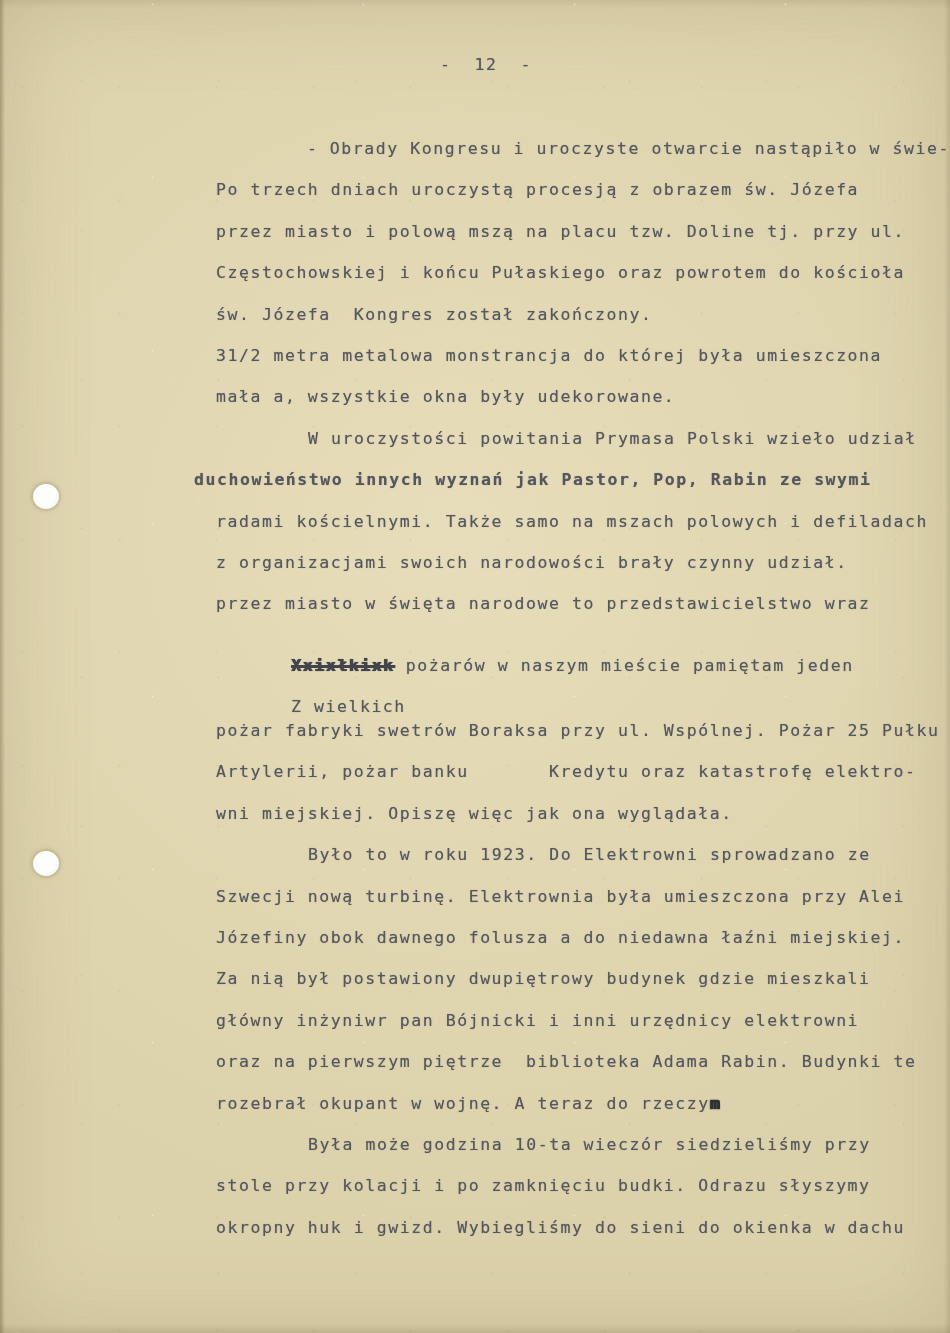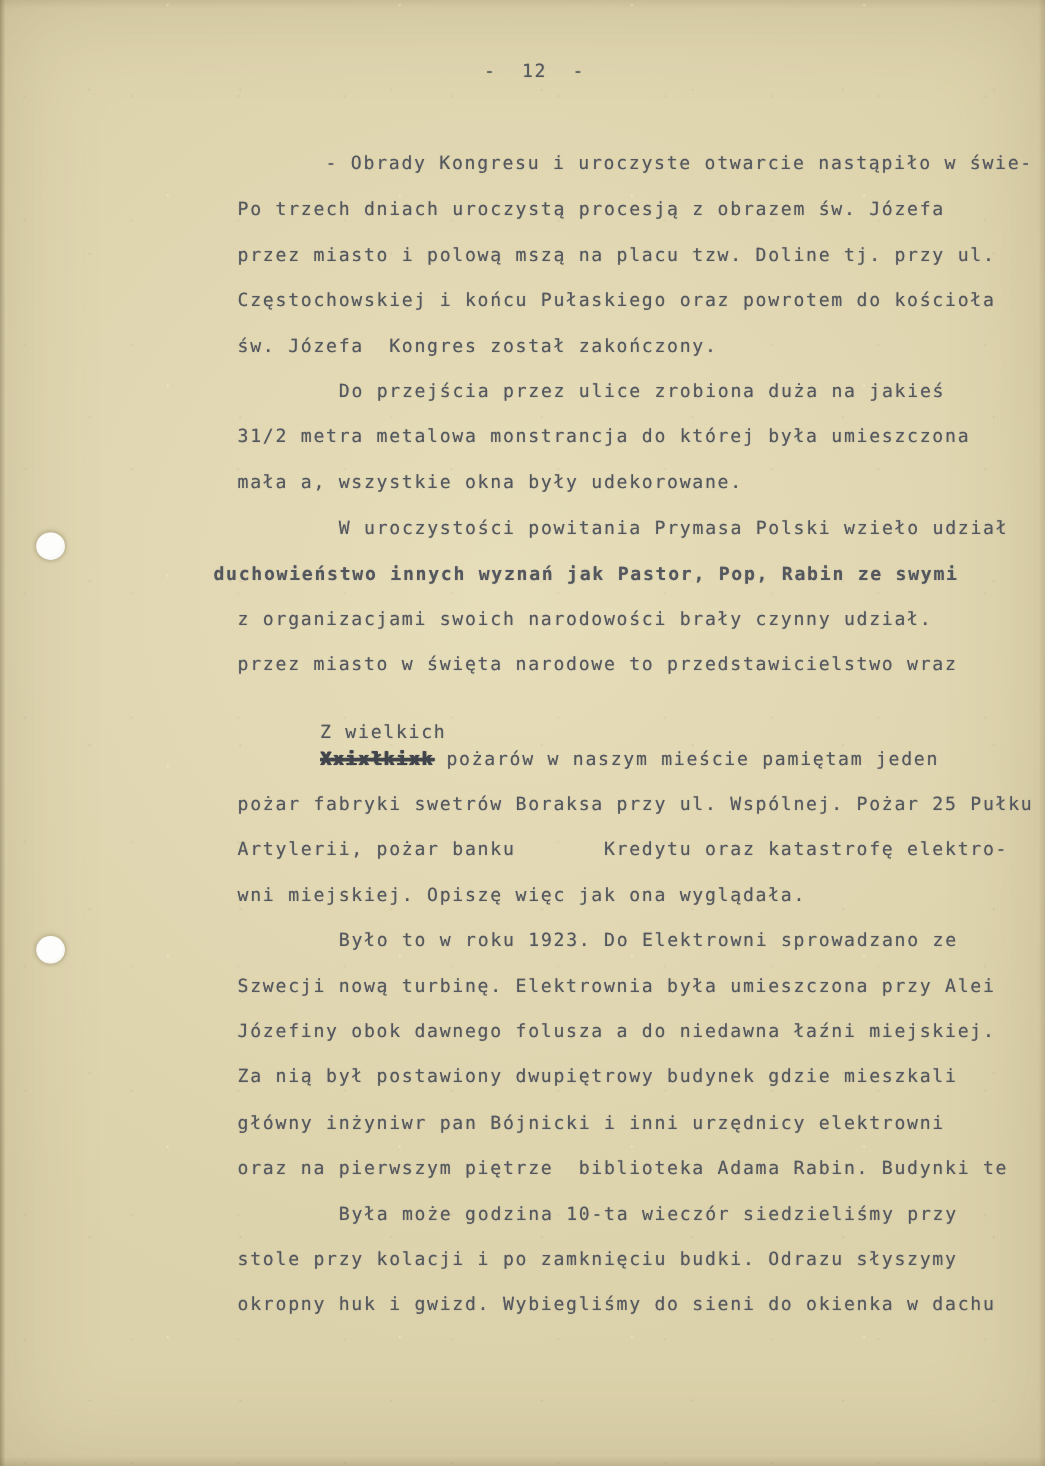--- a/index.html
+++ b/index.html
@@ -31,21 +31,21 @@
   .ink {
     color:#54575e;
     text-shadow: 0 0 1px rgba(84,87,94,0.55);
     font-size:16.5px;
     letter-spacing:1.55px;
   }
   .page-number { position:absolute; left:440px; top:55px; white-space:pre; }
   .text-block { position:absolute; left:216px; top:139px; width:734px; }
   .line { height:41.4px; white-space:pre; }
   .ind  { padding-left:92px; }
-  .ind1 { padding-left:80px; }
+  .ind1 { padding-left:80px;text-align:right; }
   .ind2 { padding-left:75px; }
   .nudge-left { margin-left:-22px;font-weight:bold; }
   .gap  { height:20px; }
   .insert { height:24px; }
   .struck {
     font-weight:bold; color:#42454c;
     text-decoration:line-through;
     text-decoration-thickness:2.5px;
     text-shadow: 0 0 1px #42454c, 1px 0 0 #42454c;
   }
@@ -70,39 +70,40 @@
 
   <div class="hole hole-1"></div>
   <div class="hole hole-2"></div>
 
   <div class="text-block ink">
     <div class="line ind1">- Obrady Kongresu i uroczyste otwarcie nastąpiło w świe-</div>
     <div class="line">Po trzech dniach uroczystą procesją z obrazem św. Józefa</div>
     <div class="line">przez miasto i polową mszą na placu tzw. Doline tj. przy ul.</div>
     <div class="line">Częstochowskiej i końcu Pułaskiego oraz powrotem do kościoła</div>
     <div class="line">św. Józefa  Kongres został zakończony.</div>
-    <div class="line ind">Do przejścia przez ulice zrobiona duża na jakieś</div>
     <div class="line">31/2 metra metalowa monstrancja do której była umieszczona</div>
     <div class="line">mała a, wszystkie okna były udekorowane.</div>
     <div class="line ind">W uroczystości powitania Prymasa Polski wzieło udział</div>
     <div class="line nudge-left">duchowieństwo innych wyznań jak Pastor, Pop, Rabin ze swymi</div>
+    <div class="line">radami kościelnymi. Także samo na mszach polowych i defiladach</div>
     <div class="line">z organizacjami swoich narodowości brały czynny udział.</div>
     <div class="line">przez miasto w święta narodowe to przedstawicielstwo wraz</div>
 
     <div class="gap"></div>
 
+    <div class="line ind2"><span class="struck">Xxixłkixk</span><span> pożarów w naszym mieście pamiętam jeden</span></div>
     <div class="line insert ind2">Z wielkich</div>
-    <div class="line ind2"><span class="struck">Xxixłkixk</span><span> pożarów w naszym mieście pamiętam jeden</span></div>
     <div class="line">pożar fabryki swetrów Boraksa przy ul. Wspólnej. Pożar 25 Pułku</div>
     <div class="line">Artylerii, pożar banku       Kredytu oraz katastrofę elektro-</div>
     <div class="line">wni miejskiej. Opiszę więc jak ona wyglądała.</div>
     <div class="line ind">Było to w roku 1923. Do Elektrowni sprowadzano ze</div>
     <div class="line">Szwecji nową turbinę. Elektrownia była umieszczona przy Alei</div>
     <div class="line">Józefiny obok dawnego folusza a do niedawna łaźni miejskiej.</div>
     <div class="line">Za nią był postawiony dwupiętrowy budynek gdzie mieszkali</div>
     <div class="line">główny inżyniwr pan Bójnicki i inni urzędnicy elektrowni</div>
     <div class="line">oraz na pierwszym piętrze  biblioteka Adama Rabin. Budynki te</div>
+    <div class="line"><span>rozebrał okupant w wojnę. A teraz do rzeczy</span><span class="blot">m</span></div>
     <div class="line ind">Była może godzina 10-ta wieczór siedzieliśmy przy</div>
     <div class="line">stole przy kolacji i po zamknięciu budki. Odrazu słyszymy</div>
     <div class="line">okropny huk i gwizd. Wybiegliśmy do sieni do okienka w dachu</div>
   </div>
 
 </div>
 
 </body></html>

